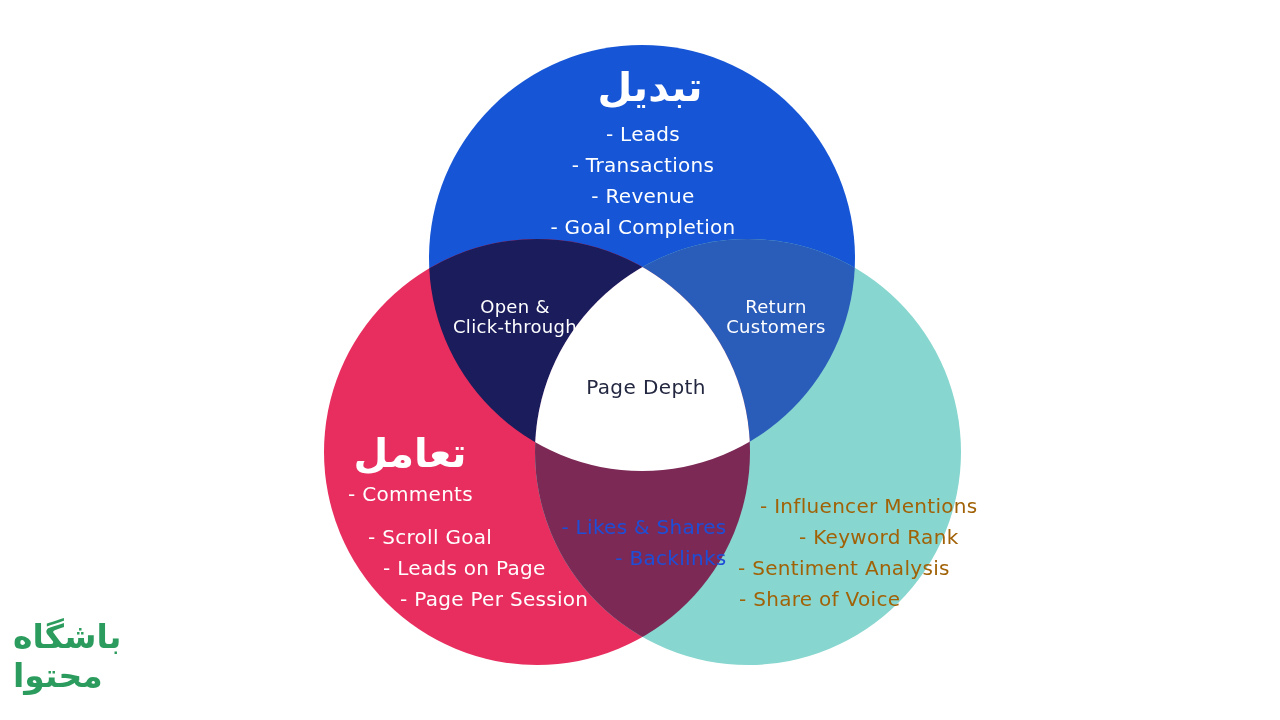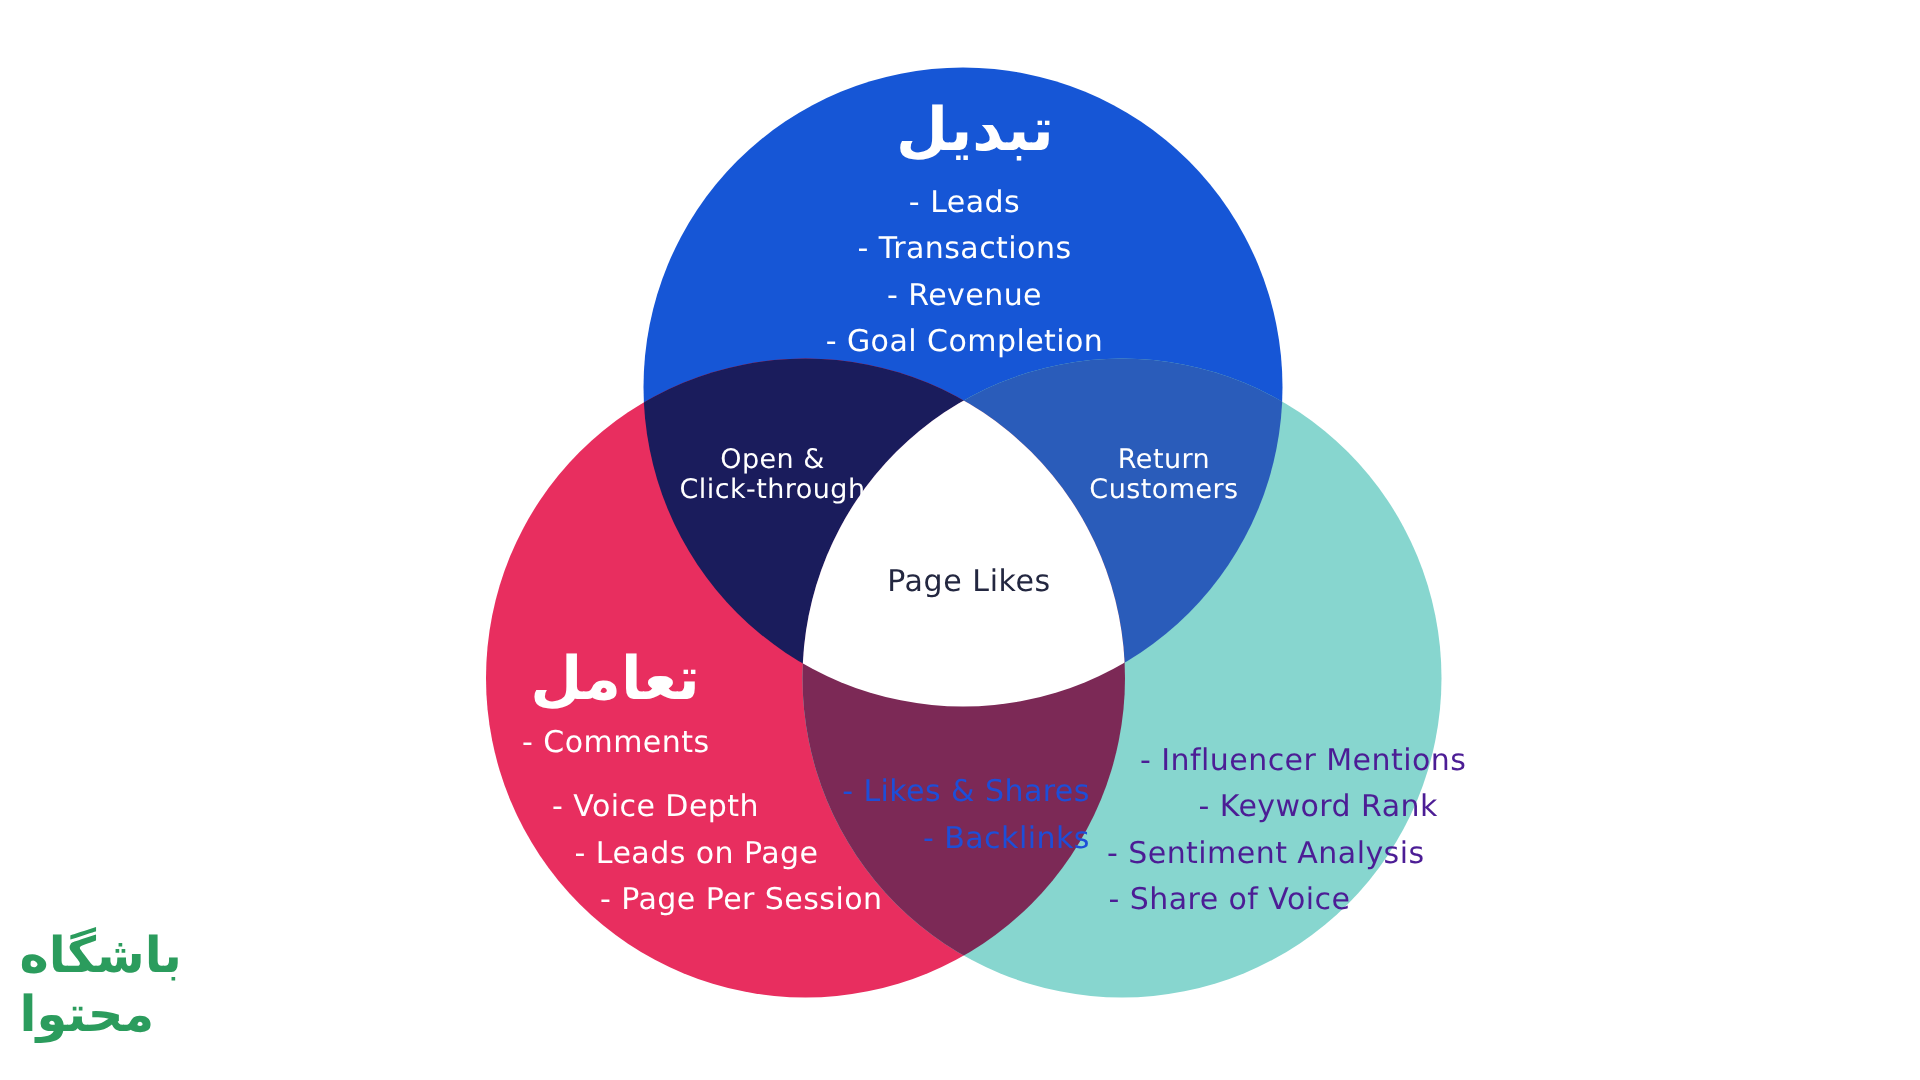--- a/index.html
+++ b/index.html
@@ -53,21 +53,21 @@
   }
 
   
   .eng-item { color: #ffffff; font-size: 20px; letter-spacing: 0.3px; }
   .eng-i1 { left: 348px; top: 482px; }
   .eng-i2 { left: 368px; top: 525px; }
   .eng-i3 { left: 383px; top: 556px; }
   .eng-i4 { left: 400px; top: 587px; }
 
   
-  .br-item { color: #4c1d95; font-size: 20px; letter-spacing: 0.3px; }
+  .br-item { color: #a16207; font-size: 20px; letter-spacing: 0.3px; }
   .br-i1 { left: 760px; top: 494px; }
   .br-i2 { left: 799px; top: 525px; }
   .br-i3 { left: 738px; top: 556px; }
   .br-i4 { left: 739px; top: 587px; }
 
   
   .logo {
     position: absolute; left: 13px; top: 617px;
     color: #2b9c5d; font-weight: 700;
     font-size: 33px; line-height: 39px;
@@ -121,25 +121,25 @@
   <div class="txt lens-label lens-open-click">
     <div>Open &amp;</div>
     <div>Click-through</div>
   </div>
 
   <div class="txt lens-label lens-return-cust">
     <div>Return</div>
     <div>Customers</div>
   </div>
 
-  <div class="txt lens-center-label">Page Likes</div>
+  <div class="txt lens-center-label">Page Depth</div>
 
   <div class="txt circle-title title-engagement" dir="rtl">تعامل</div>
   <div class="txt eng-item eng-i1">- Comments</div>
-  <div class="txt eng-item eng-i2">- Voice Depth</div>
+  <div class="txt eng-item eng-i2">- Scroll Goal</div>
   <div class="txt eng-item eng-i3">- Leads on Page</div>
   <div class="txt eng-item eng-i4">- Page Per Session</div>
 
   <div class="txt br-item br-i1">- Influencer Mentions</div>
   <div class="txt br-item br-i2">- Keyword Rank</div>
   <div class="txt br-item br-i3">- Sentiment Analysis</div>
   <div class="txt br-item br-i4">- Share of Voice</div>
 
   <div class="txt eb-list">
     <div>- Likes &amp; Shares</div>

